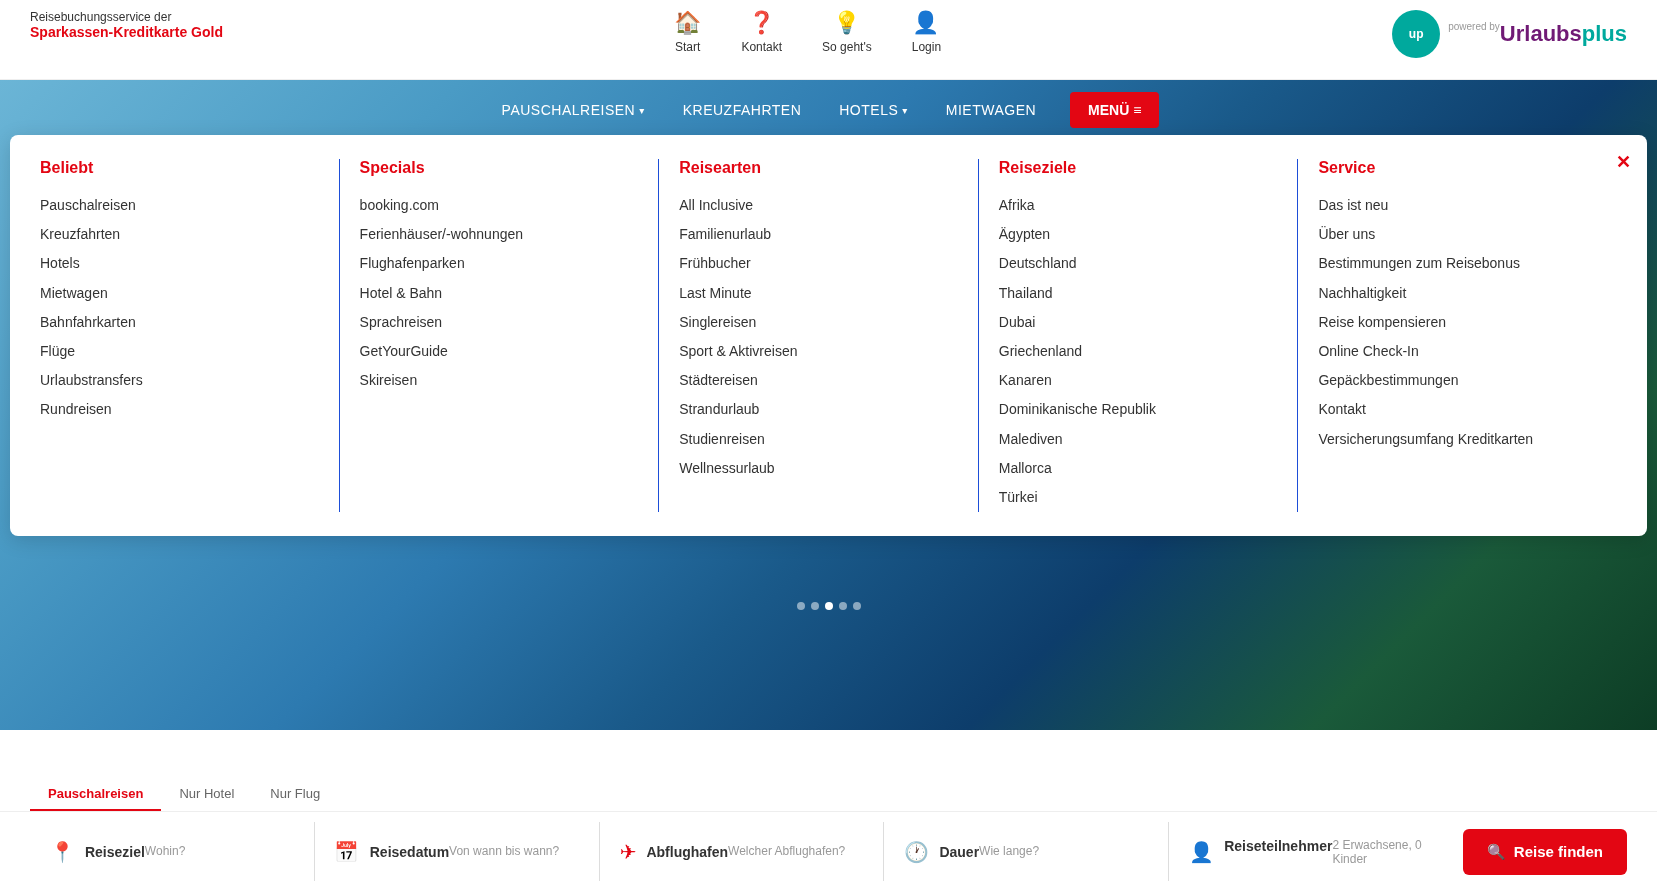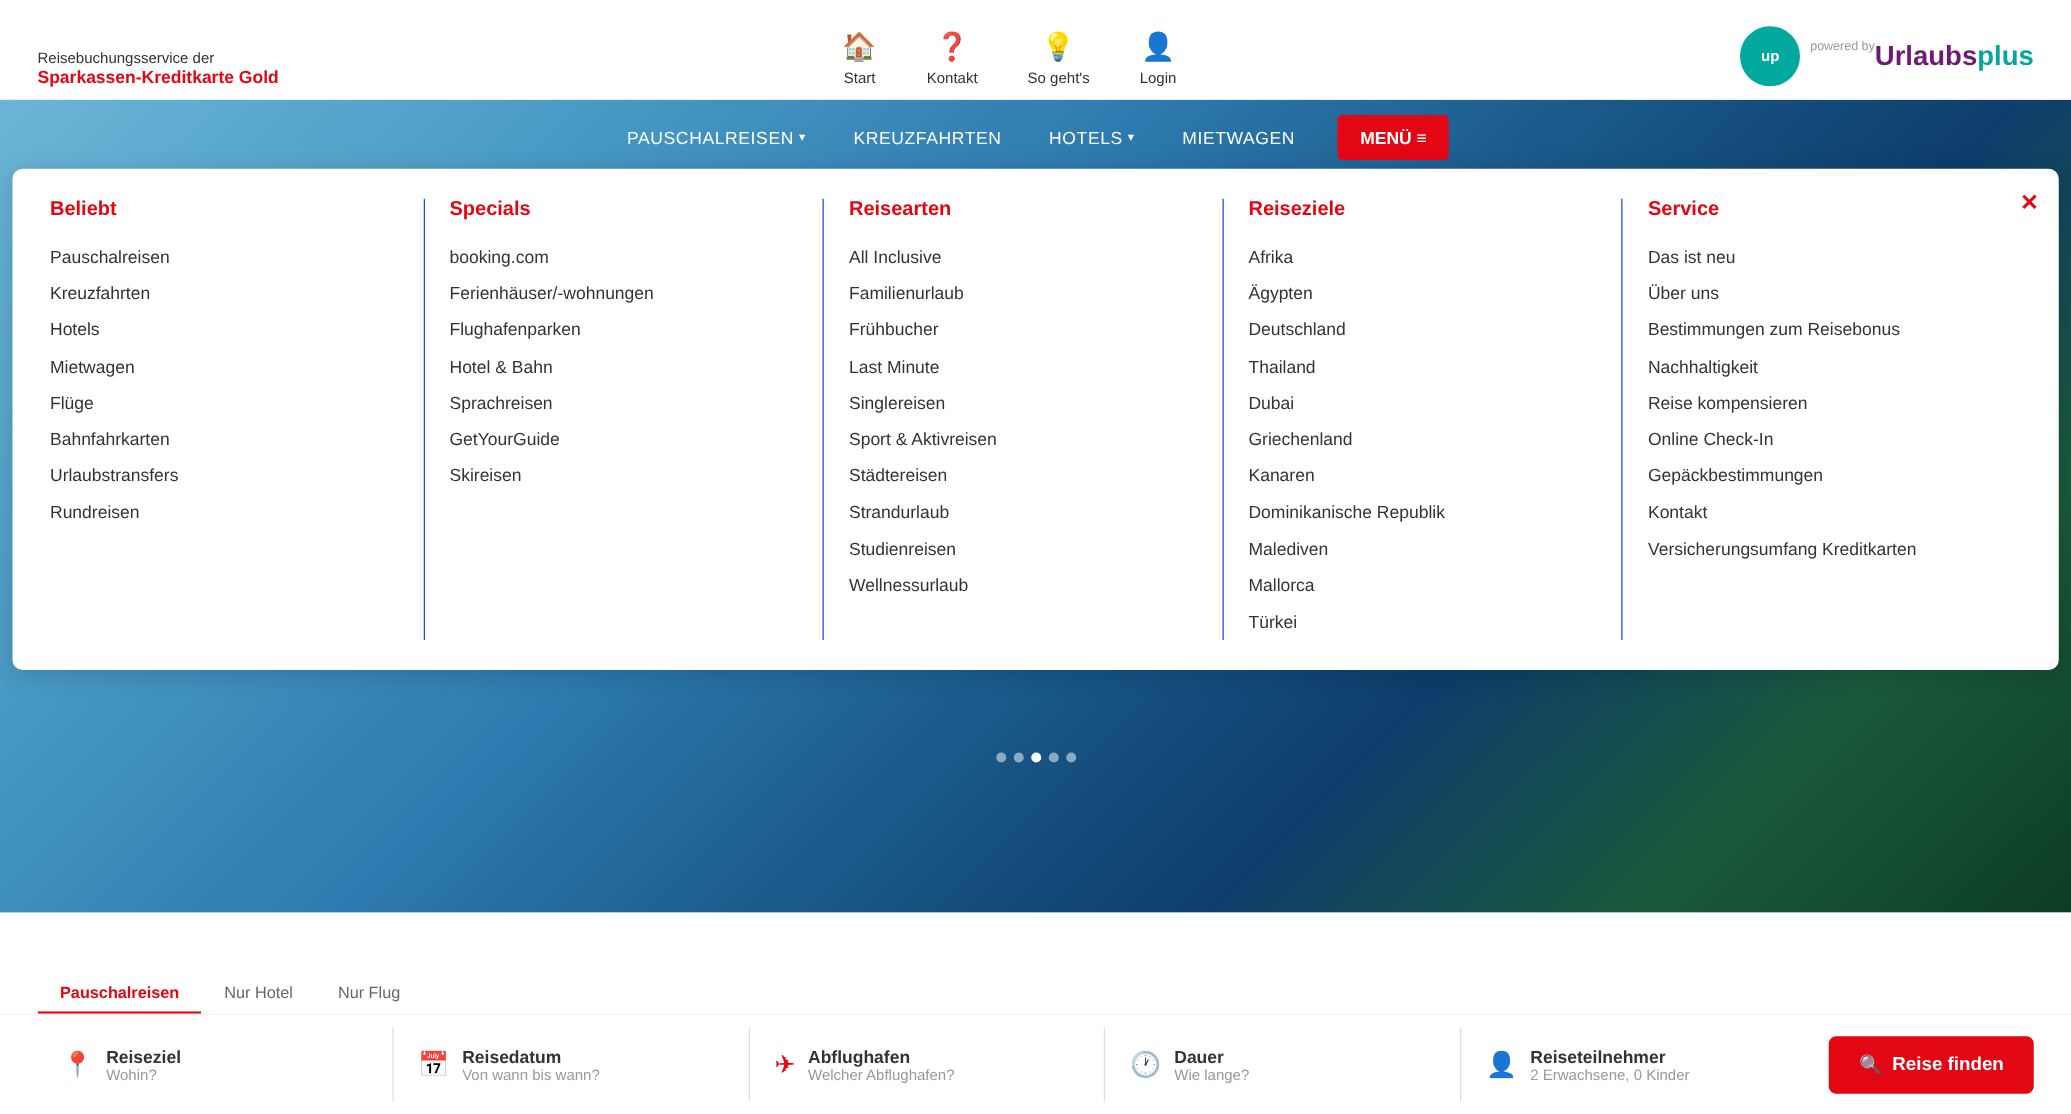--- a/index.html
+++ b/index.html
@@ -1,21 +1,21 @@
 <!DOCTYPE html>
 <html><head>
   <meta charset="utf-8">
   <style>
     * { margin: 0; padding: 0; box-sizing: border-box; }
     body { font-family: Arial, sans-serif; font-size: 14px; background: #fff; overflow-x: hidden; }
 
     
     .header {
       display: flex;
-      align-items: flex-end;
+      align-items: flex-start;
       padding: 10px 30px;
       background: #fff;
       border-bottom: 1px solid #eee;
       height: 80px;
     }
     .header-logo {
       flex: 0 0 auto;
     }
     .header-logo .brand-top {
       color: #333;
@@ -224,21 +224,21 @@
       display: flex;
       align-items: center;
       gap: 10px;
       flex: 1;
       padding: 0 20px;
       border-right: 1px solid #ddd;
       height: 100%;
     }
     .search-field:last-of-type { border-right: none; }
     .search-field-icon { font-size: 20px; color: #e30613; }
-    .search-field-content { display: flex; flex-direction: column; }
+    .search-field-content { display: flex; flex-direction: row; }
     .search-field-label { font-size: 14px; font-weight: bold; color: #333; }
     .search-field-sub { font-size: 12px; color: #999; }
     .search-btn {
       background: #e30613;
       color: #fff;
       border: none;
       border-radius: 6px;
       padding: 14px 24px;
       font-size: 15px;
       font-weight: bold;
@@ -337,22 +337,22 @@
 
   <div class="mega-menu" id="mega-menu">
     <button class="mega-menu-close">✕</button>
     <div id="mega-menu-cols" style="display:flex; width:100%; gap:0;">
         <div class="mega-menu-col">
           <div class="mega-menu-title">Beliebt</div>
           <a class="mega-menu-item">Pauschalreisen</a>
           <a class="mega-menu-item">Kreuzfahrten</a>
           <a class="mega-menu-item">Hotels</a>
           <a class="mega-menu-item">Mietwagen</a>
+          <a class="mega-menu-item">Bahnfahrkarten</a>
           <a class="mega-menu-item">Flüge</a>
-          <a class="mega-menu-item">Bahnfahrkarten</a>
           <a class="mega-menu-item">Urlaubstransfers</a>
           <a class="mega-menu-item">Rundreisen</a>
         </div>
         <div class="mega-menu-col">
           <div class="mega-menu-title">Specials</div>
           <a class="mega-menu-item">booking.com</a>
           <a class="mega-menu-item">Ferienhäuser/-wohnungen</a>
           <a class="mega-menu-item">Flughafenparken</a>
           <a class="mega-menu-item">Hotel &amp; Bahn</a>
           <a class="mega-menu-item">Sprachreisen</a>

